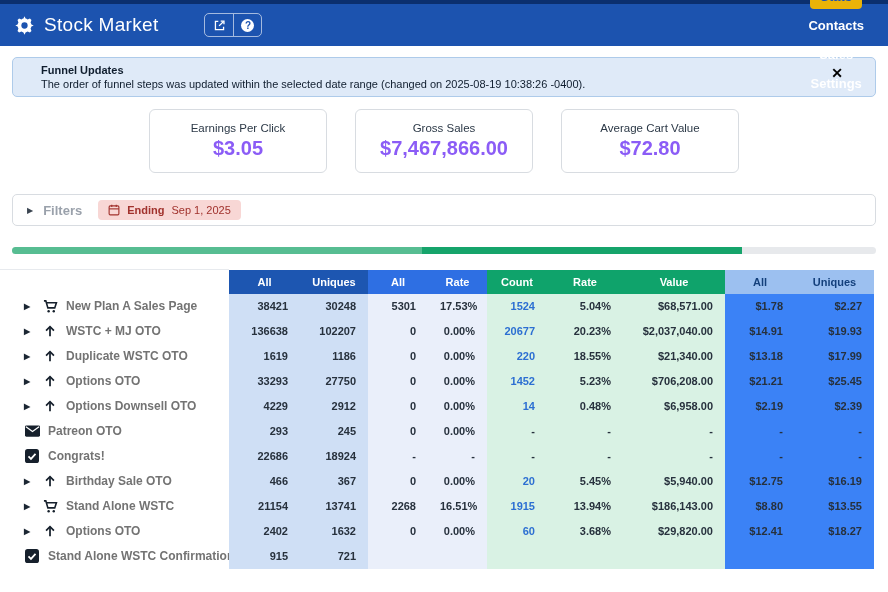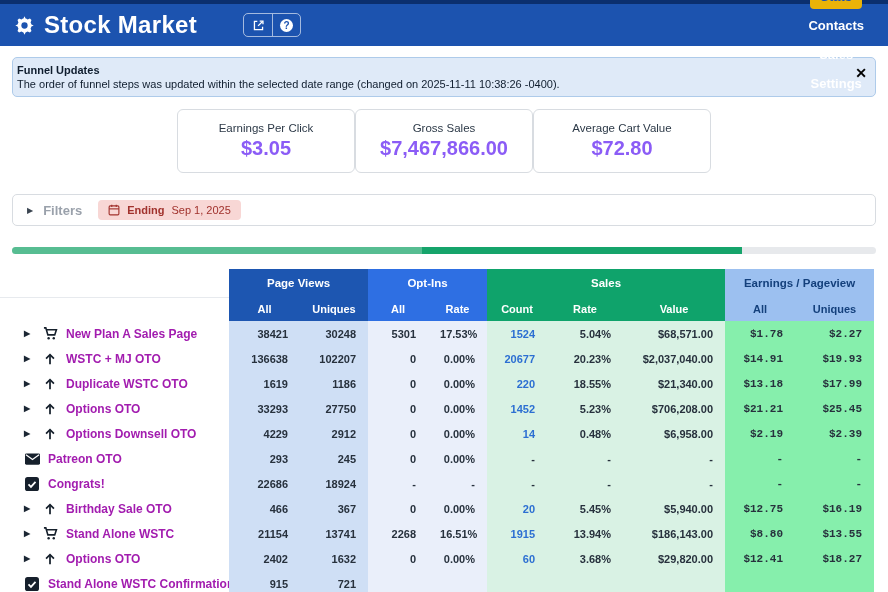--- a/index.html
+++ b/index.html
@@ -10,21 +10,21 @@
     overflow: hidden;
     position: relative;
   }
   
   .topstrip { height: 4px; background: #0b2f6e; }
   .navbar {
     height: 42px; background: #1c53af; color: #fff;
     display: flex; align-items: center; padding: 0 14px;
   }
   .brand { display: flex; align-items: center; gap: 9px; }
-  .brand-title { font-size: 24px; font-weight: 700; letter-spacing: .3px; }
+  .brand-title { font-size: 19px; font-weight: 400; letter-spacing: .3px; }
   .nav-btn-group {
     margin-left: 46px; display: flex;
     border: 1px solid rgba(255,255,255,.6); border-radius: 5px; overflow: hidden;
   }
   .nav-btn {
     width: 28px; height: 22px; display: flex; align-items: center; justify-content: center;
     background: transparent; border: none; color: #fff; cursor: pointer;
   }
   .nav-btn + .nav-btn { border-left: 1px solid rgba(255,255,255,.6); }
   .qcircle {
@@ -33,30 +33,30 @@
   }
   .nav-links { margin-left: auto; display: flex; align-items: center; gap: 4px; flex-direction: column; }
   .nav-link {
     color: #fff; font-size: 13px; font-weight: 700; padding: 5px 10px;
     border-radius: 4px; text-decoration: none; cursor: pointer;
   }
   .nav-link.active { background: #eab308; color: #1c53af; }
   
   .alert {
     margin: 11px 12px 0; background: #dfeaf8; border: 1px solid #aecbea;
-    border-radius: 5px; padding: 6px 4px; display: flex; align-items: flex-start;
+    border-radius: 5px; padding: 6px 28px; display: flex; align-items: flex-start;
   }
   .alert-title { font-size: 11px; font-weight: 700; color: #0f1d2e; margin-bottom: 2px; }
   .alert-msg { font-size: 11px; color: #0f1d2e; }
   .alert-close {
     margin-left: auto; background: none; border: none; cursor: pointer;
     font-size: 14px; font-weight: 700; color: #000; line-height: 1; padding: 2px 4px;
   }
   
-  .stats-row { display: flex; justify-content: center; margin-top: 12px; }
+  .stats-row { display: flex; justify-content: center; gap: 28px; margin-top: 12px; }
   .stat-card {
     width: 178px; height: 64px; background: #fff; border: 1px solid #d8dce1;
     border-radius: 6px; display: flex; flex-direction: column;
     align-items: center; justify-content: center; gap: 3px;
   }
   .stat-label { font-size: 11.5px; color: #2c3947; }
   .stat-value { font-size: 20px; font-weight: 700; color: #8b5cf6; }
   
   .filters-bar {
     margin: 21px 12px 0; height: 32px; border: 1px solid #d8dce1; border-radius: 5px;
@@ -85,30 +85,30 @@
   .h-name { background: #fff; }
   thead tr.sub .h-name { border-top: 1px solid #e7eaee; }
   .g-pv  { background: #1d56b1; color: #fff; }
   .g-opt { background: #2e6fe3; color: #fff; }
   .g-sls { background: #0fa36b; color: #fff; }
   .g-ern { background: #9cc0f0; color: #14407c; }
   tbody td { height: 25px; text-align: right; font-weight: 600; color: #27313d; }
   td.c-pv  { background: #cfdff5; }
   td.c-opt { background: #eaeffa; }
   td.c-sls { background: #d9f2e4; }
-  td.c-ern { background: #86efac; font-family: Liberation Mono, monospace; }
+  td.c-ern { background: #3b82f6; }
   td.c-link { color: #2c6fd2; cursor: pointer; }
   td.name { background: #fff; text-align: left; padding-left: 24px; }
   .row-name { display: flex; align-items: center; gap: 8px; }
   .expchev { width: 10px; font-size: 8px; color: #1b2633; flex: none; cursor: pointer; }
   .step-icon {
     width: 16px; height: 16px; flex: none; color: #16202c;
     display: flex; align-items: center; justify-content: center;
   }
-  .step-name { font-size: 12px; font-weight: 600; color: #a21caf; }
+  .step-name { font-size: 12px; font-weight: 600; color: #737373; }
 </style>
 </head>
 <body>
 
 <div class="topstrip"></div>
 
 <nav class="navbar">
   <div class="brand">
     <span class="step-icon" style="width:21px;height:21px;color:#fff;">
       <svg width="21" height="21" viewBox="0 0 24 24" fill="currentColor">
@@ -137,21 +137,21 @@
     <a class="nav-link active">Stats</a>
     <a class="nav-link">Contacts</a>
     <a class="nav-link">Sales</a>
     <a class="nav-link">Settings</a>
   </div>
 </nav>
 
 <div class="alert">
   <div>
     <div class="alert-title">Funnel Updates</div>
-    <div class="alert-msg">The order of funnel steps was updated within the selected date range (changed on 2025-11-11 10:38:26 -0400).</div>
+    <div class="alert-msg">The order of funnel steps was updated within the selected date range (changed on 2025-08-19 10:38:26 -0400).</div>
   </div>
   <button class="alert-close">✕</button>
 </div>
 
 <div class="stats-row">
   <div class="stat-card">
     <div class="stat-label">Earnings Per Click</div>
     <div class="stat-value">$3.05</div>
   </div>
   <div class="stat-card">
@@ -192,27 +192,20 @@
       <col style="width:68px">
     <col style="width:60px">
       <col style="width:59px">
       <col style="width:60px">
     <col style="width:76px">
       <col style="width:102px">
       <col style="width:70px">
       <col style="width:79px">
   </colgroup>
   <thead>
-    <tr class="group">
-      <th class="h-name"></th>
-      <th class="g-pv" colspan="2">Page Views</th>
-      <th class="g-opt" colspan="2">Opt-Ins</th>
-      <th class="g-sls" colspan="3">Sales</th>
-      <th class="g-ern" colspan="2">Earnings / Pageview</th>
-    </tr>
     <tr class="sub">
       <th class="h-name"></th>
       <th class="g-pv">All</th>
       <th class="g-pv">Uniques</th>
       <th class="g-opt">All</th>
       <th class="g-opt">Rate</th>
       <th class="g-sls">Count</th>
       <th class="g-sls">Rate</th>
       <th class="g-sls">Value</th>
       <th class="g-ern">All</th>

